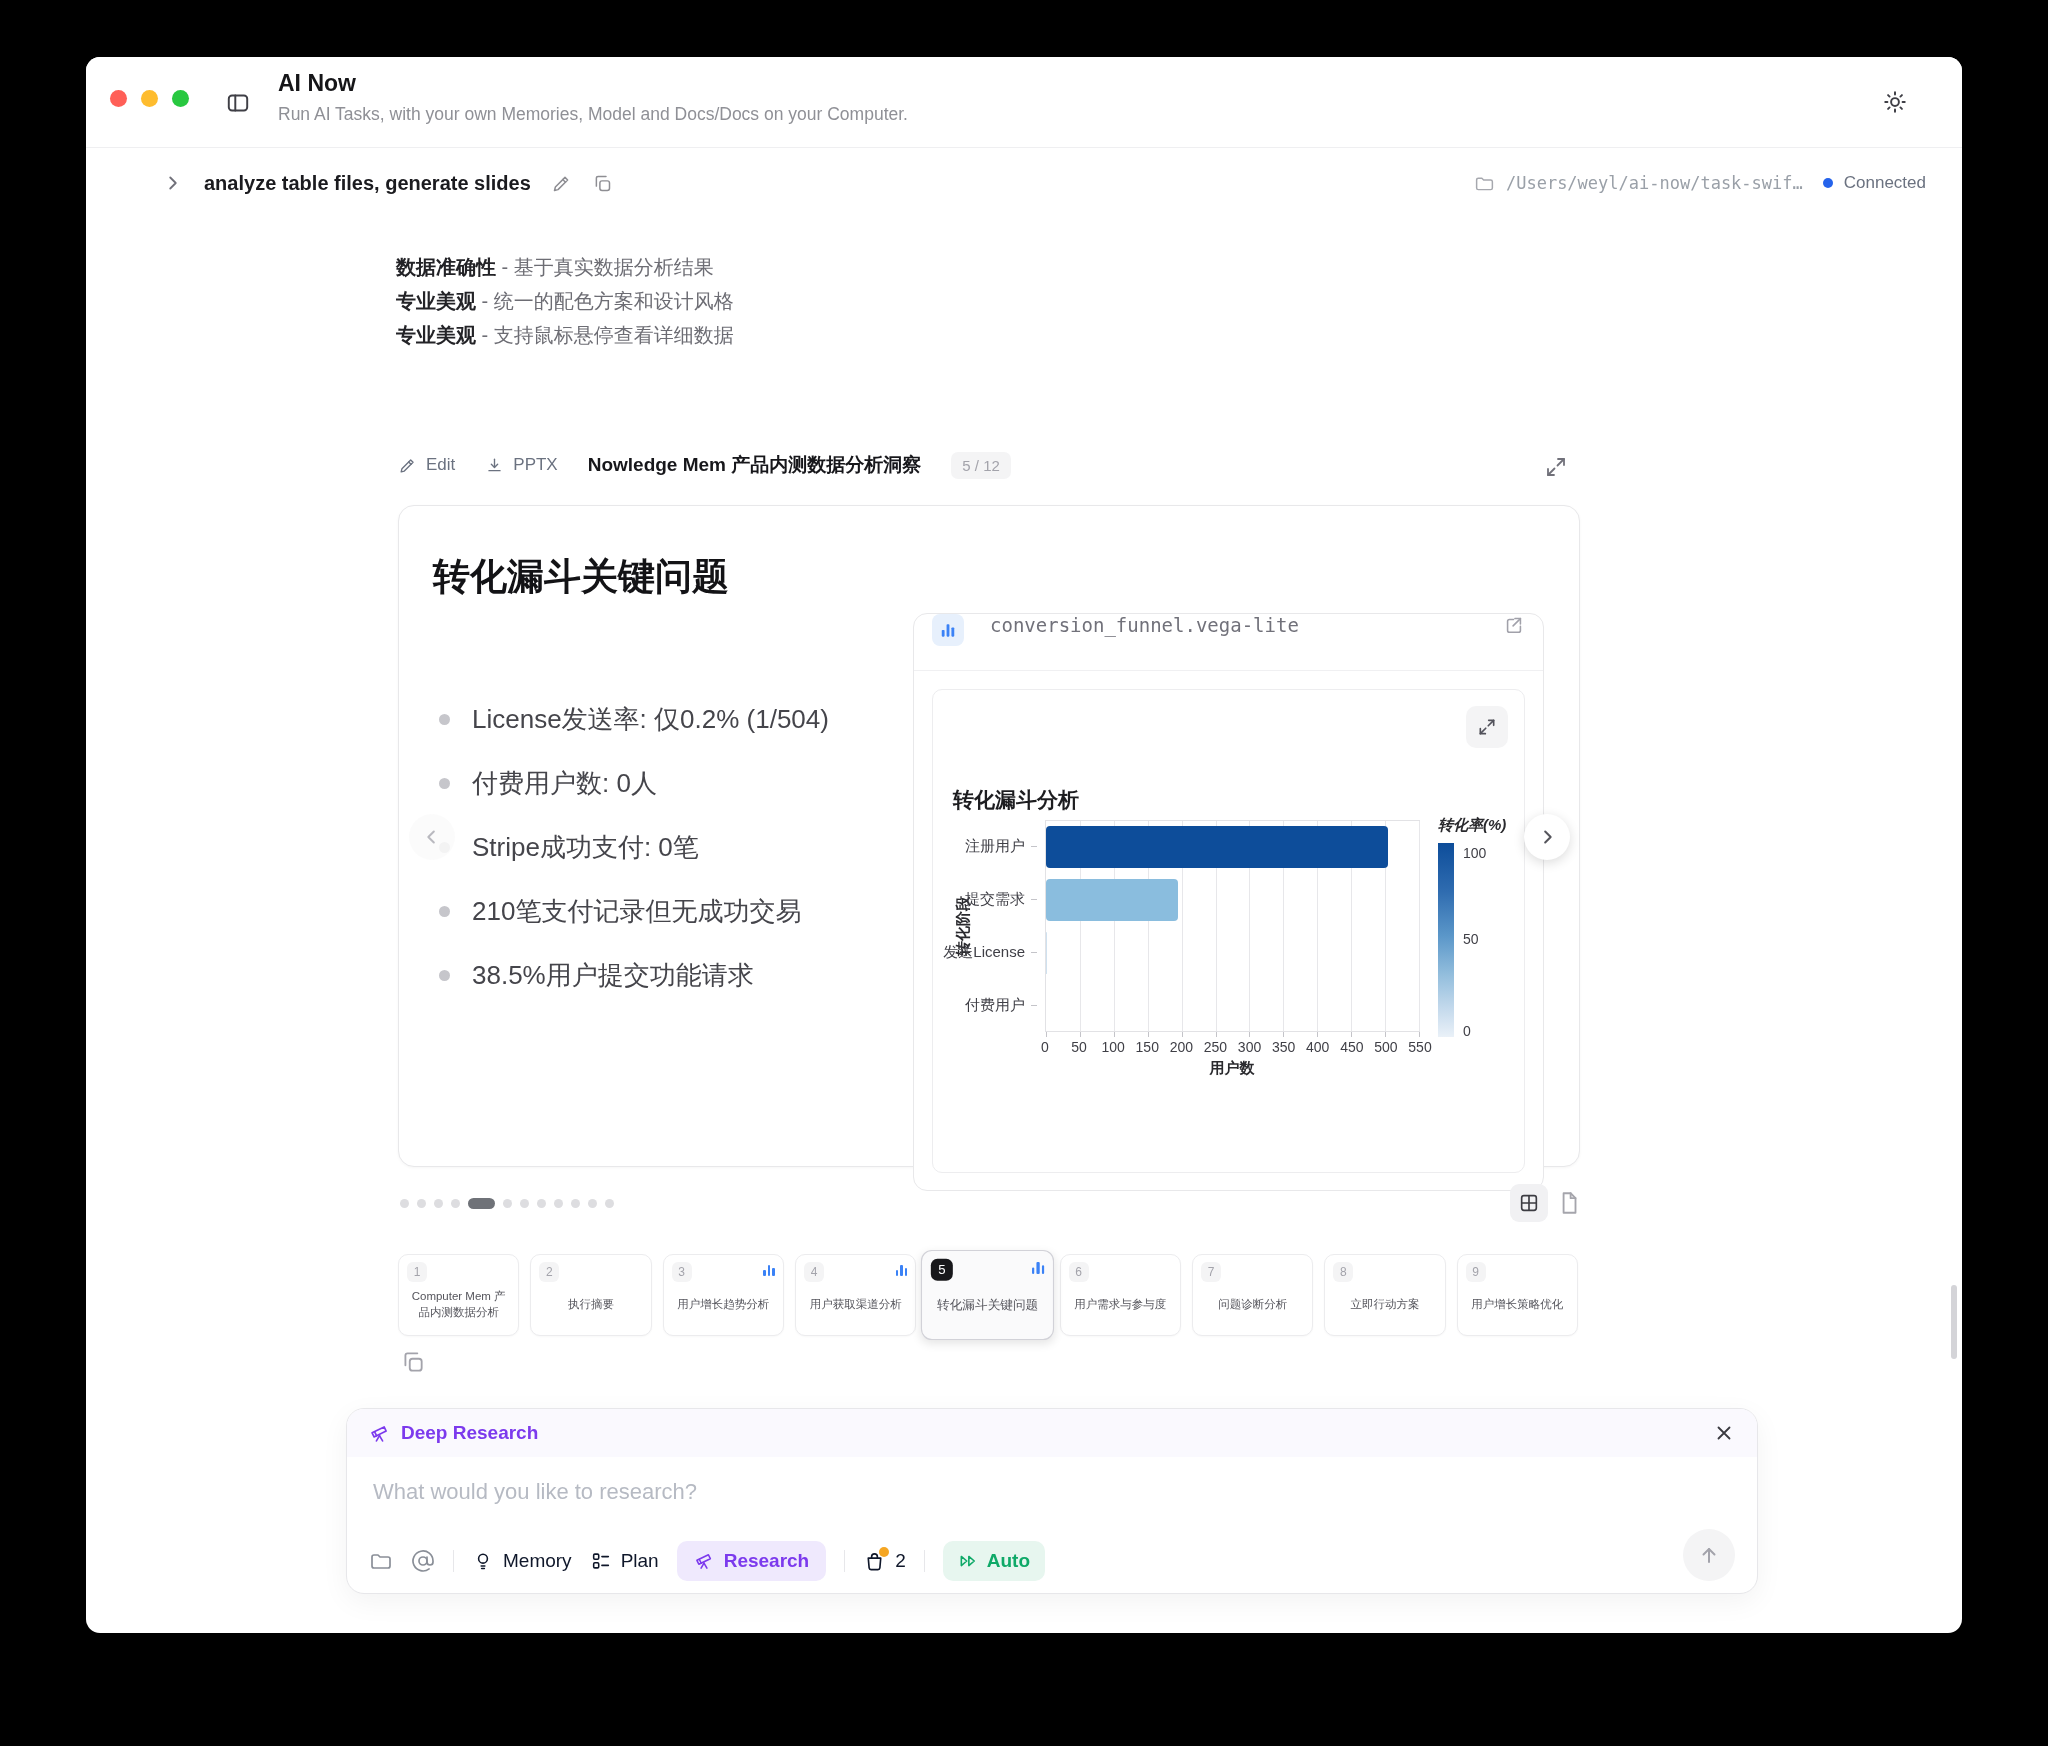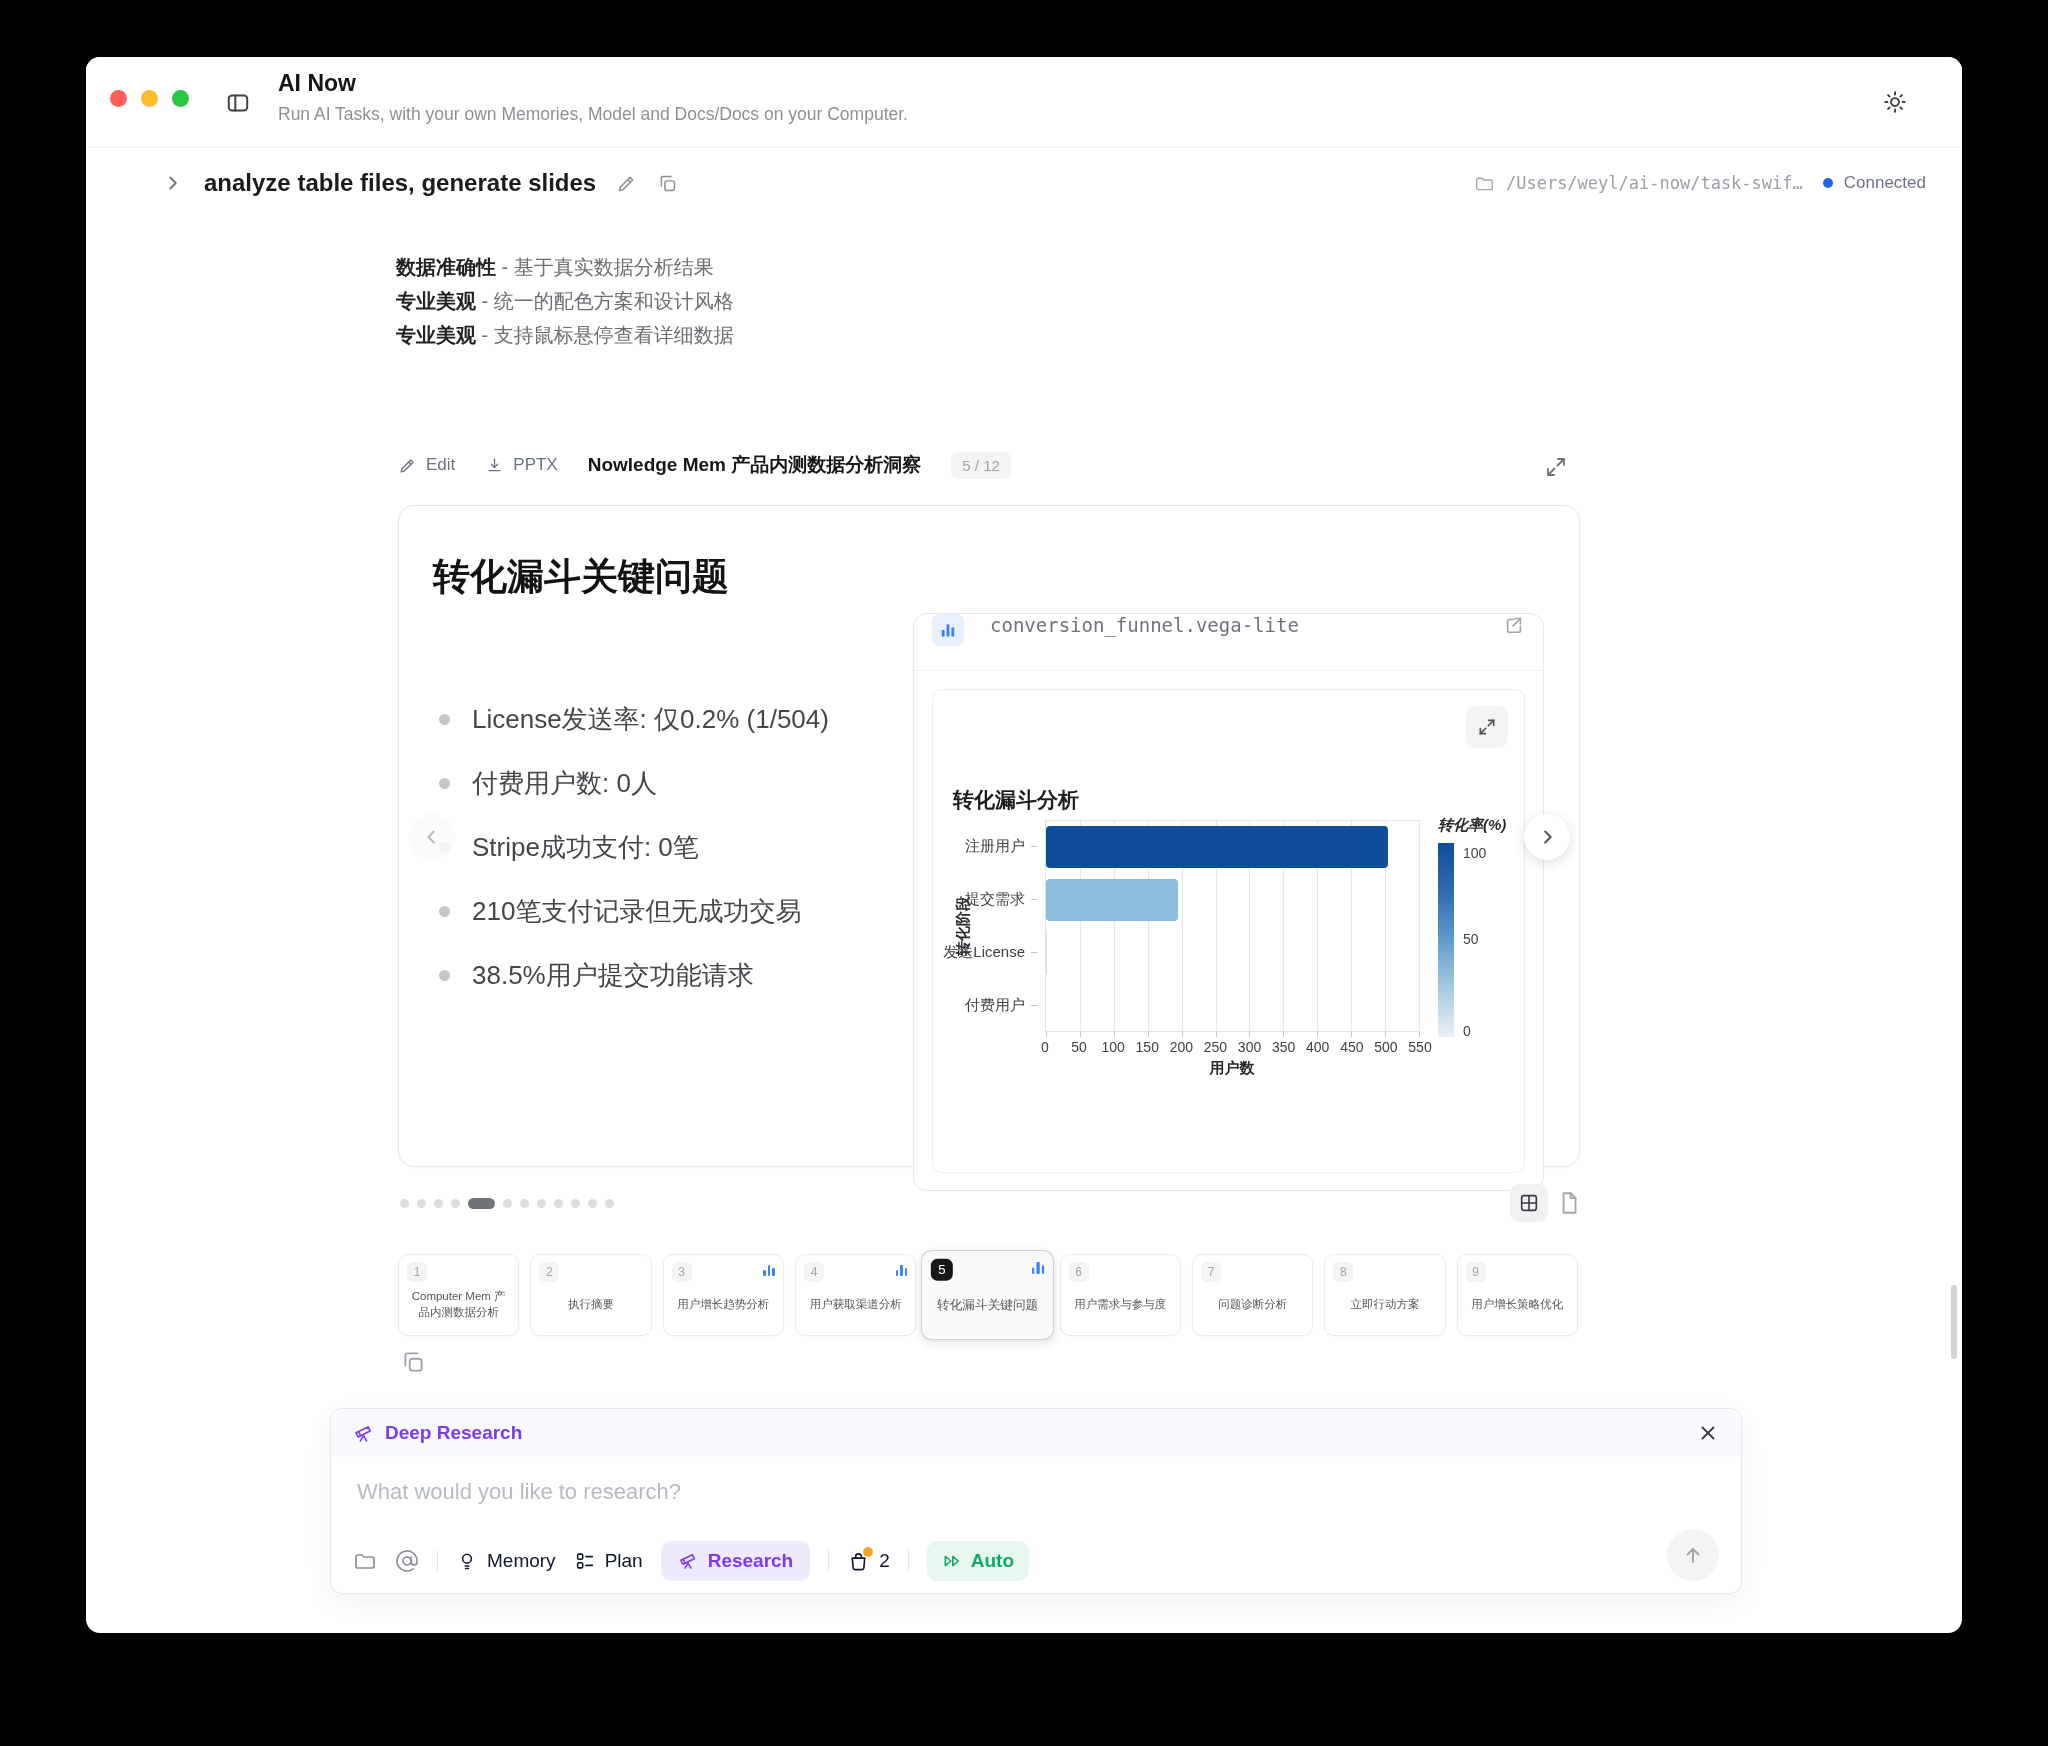--- a/index.html
+++ b/index.html
@@ -16,21 +16,21 @@
   .sidebar-toggle{position:absolute;left:134px;top:28px;width:36px;height:36px;display:flex;align-items:center;justify-content:center;color:#3f3f46;}
   .app-titles{position:absolute;left:192px;top:13px;}
   .app-title{font-size:23px;font-weight:700;color:#151518;}
   .app-subtitle{font-size:17.5px;color:#8f9096;margin-top:7px;}
   .theme-btn{position:absolute;right:50px;top:28px;width:34px;height:34px;display:flex;align-items:center;justify-content:center;color:#3f3f46;}
 
   
   .task-row{position:absolute;top:90px;left:0;right:0;height:72px;}
   .task-left{position:absolute;left:76px;top:0;height:100%;display:flex;align-items:center;gap:20px;}
   .task-chevron{color:#71717a;display:flex;}
-  .task-title{font-size:24px;font-weight:700;color:#1b1b1f;}
+  .task-title{font-size:20px;font-weight:700;color:#1b1b1f;}
   .task-action{color:#8e8e93;display:flex;}
   .task-right{position:absolute;right:36px;top:0;height:100%;display:flex;align-items:center;gap:11px;}
   .path-icon{color:#a6a8ae;display:flex;}
   .task-path{font-family:"DejaVu Sans Mono","Liberation Mono",monospace;font-size:17px;color:#9aa0a8;}
   .status-dot{width:10px;height:10px;border-radius:50%;background:#2563eb;margin-left:9px;}
   .status-text{font-size:17px;color:#6b7280;}
 
   
   .features{position:absolute;left:310px;top:193px;}
   .feature-line{height:34px;line-height:34px;font-size:20px;}
@@ -105,22 +105,22 @@
   .thumb-chart-icon{display:flex;align-items:flex-end;gap:2px;height:12px;margin-top:2px;}
   .thumb-chart-icon i{display:block;width:2.5px;background:#3b82f6;border-radius:1px;}
   .thumb-label{flex:1;display:flex;align-items:center;justify-content:center;text-align:center;
                font-size:11.5px;line-height:1.4;color:#55555c;padding:0 8px 9px;}
   .thumb.active{background:#fafafb;border-color:#d2d2d8;transform:scale(1.1);box-shadow:0 3px 9px rgba(0,0,0,.10);z-index:2;}
   .thumb.active .thumb-num{background:#18181b;color:#fff;}
 
   .copy-msg-btn{position:absolute;left:314px;top:1292px;width:26px;height:26px;color:#a3a3ab;}
 
   
-  .research{position:absolute;left:244px;top:1351px;width:1412px;height:186px;background:#fff;border:1px solid #e7e7ea;
-            border-radius:12px;box-shadow:0 8px 28px rgba(0,0,0,.05);box-sizing:border-box;}
+  .research{position:absolute;left:260px;top:1351px;width:1412px;height:186px;background:#fff;border:1px solid #e7e7ea;
+            border-radius:18px;box-shadow:0 8px 28px rgba(0,0,0,.05);box-sizing:border-box;}
   .research-header{height:48px;background:#faf9fe;border-radius:17px 17px 0 0;display:flex;align-items:center;padding:0 22px;gap:11px;}
   .research-title{color:#7c3aed;font-size:19px;font-weight:600;}
   .research-close{margin-left:auto;width:22px;height:22px;color:#3a3a40;display:flex;}
   .research-input{position:absolute;left:0;top:50px;width:100%;height:66px;border:none;outline:none;background:transparent;
                   padding:0 26px;font-size:22px;color:#1b1b1f;font-family:inherit;box-sizing:border-box;}
   .research-input::placeholder{color:#b6bac3;}
   .research-toolbar{position:absolute;left:0;bottom:0;width:100%;height:64px;display:flex;align-items:center;
                     padding:0 22px;gap:18px;box-sizing:border-box;}
   .tb-icon{color:#8a8f98;display:flex;}
   .tb-sep{width:1px;height:22px;background:#e7e7ea;}

